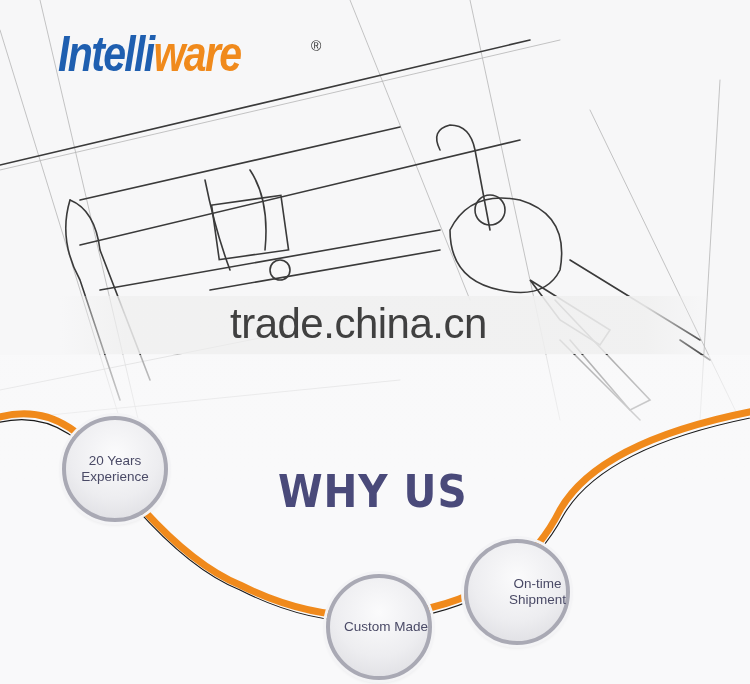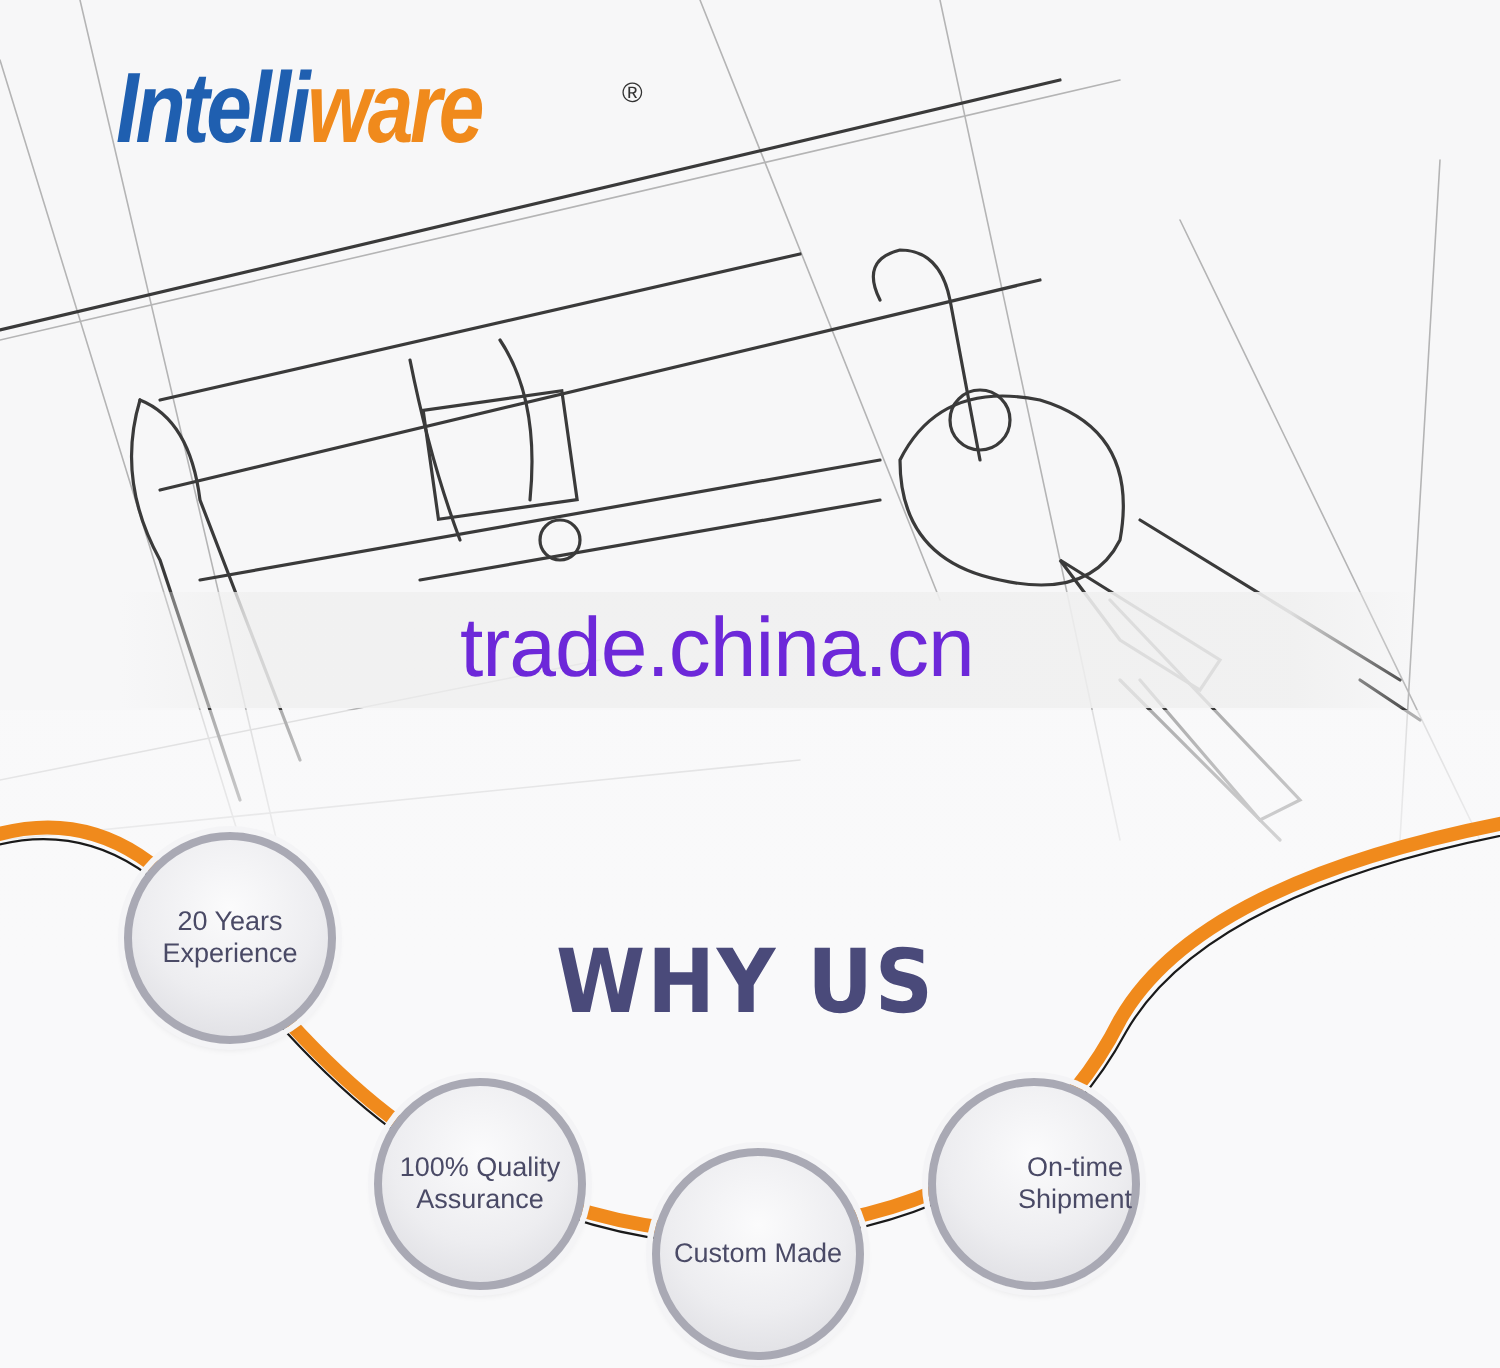--- a/index.html
+++ b/index.html
@@ -18,21 +18,21 @@
     transform: scaleX(0.82); transform-origin: left top;
   }
   .logo .blue { color: #1f5fb0; }
   .logo .orange { color: #f08a1c; }
   .watermark-band {
     position: absolute; left: 60px; top: 296px; width: 650px; height: 58px;
     background: linear-gradient(90deg, rgba(247,247,248,0) 0%, rgba(240,240,240,0.85) 10%, rgba(240,240,240,0.9) 90%, rgba(247,247,248,0) 100%);
   }
   .watermark {
     position: absolute; left: 230px; top: 300px;
-    font-size: 42px; color: #6d28d9; letter-spacing: -0.5px;
+    font-size: 42px; color: #404040; letter-spacing: -0.5px;
     font-family: "Liberation Sans", sans-serif;
   }
   .lower-bg {
     position: absolute; left: 0; top: 355px; width: 750px; height: 329px;
     background: linear-gradient(180deg, rgba(250,250,251,0.6), #f9f9fa 40%);
   }
   .arc { position: absolute; left: 0; top: 0; width: 750px; height: 684px; }
   .title {
     position: absolute; left: 278px; top: 466px;
     font-size: 44px; font-weight: bold; color: #4a4a7a;
@@ -108,25 +108,21 @@
     <path d="M -10 420 Q 60 395 110 470 Q 180 560 240 585 Q 330 630 420 610 Q 520 590 560 510 Q 600 440 760 410" stroke="#f08a1c" stroke-width="7"></path>
     <path d="M -10 425 Q 60 402 110 477 Q 180 566 240 590 Q 330 636 420 616 Q 520 596 563 516 Q 603 446 760 416" stroke="#1a1a1a" stroke-width="1.1"></path>
   </svg>
 
   <div class="title">WHY US</div>
 
   <div class="badge" style="left:62px; top:416px;">
     <span>20 Years
 Experience</span>
   </div>
-  <div class="badge" style="left:187px; top:539px;">
-    <span>100% Quality
-Assurance</span>
-  </div>
-  <div class="badge" style="left:326px; top:574px;">
+  <div class="badge" style="left:326px; top:574px;justify-content:flex-end;">
     <span>Custom Made</span>
   </div>
   <div class="badge" style="left:464px; top:539px;justify-content:flex-end;">
     <span>On-time
 Shipment</span>
   </div>
 
 </div>
 
 </body></html>

